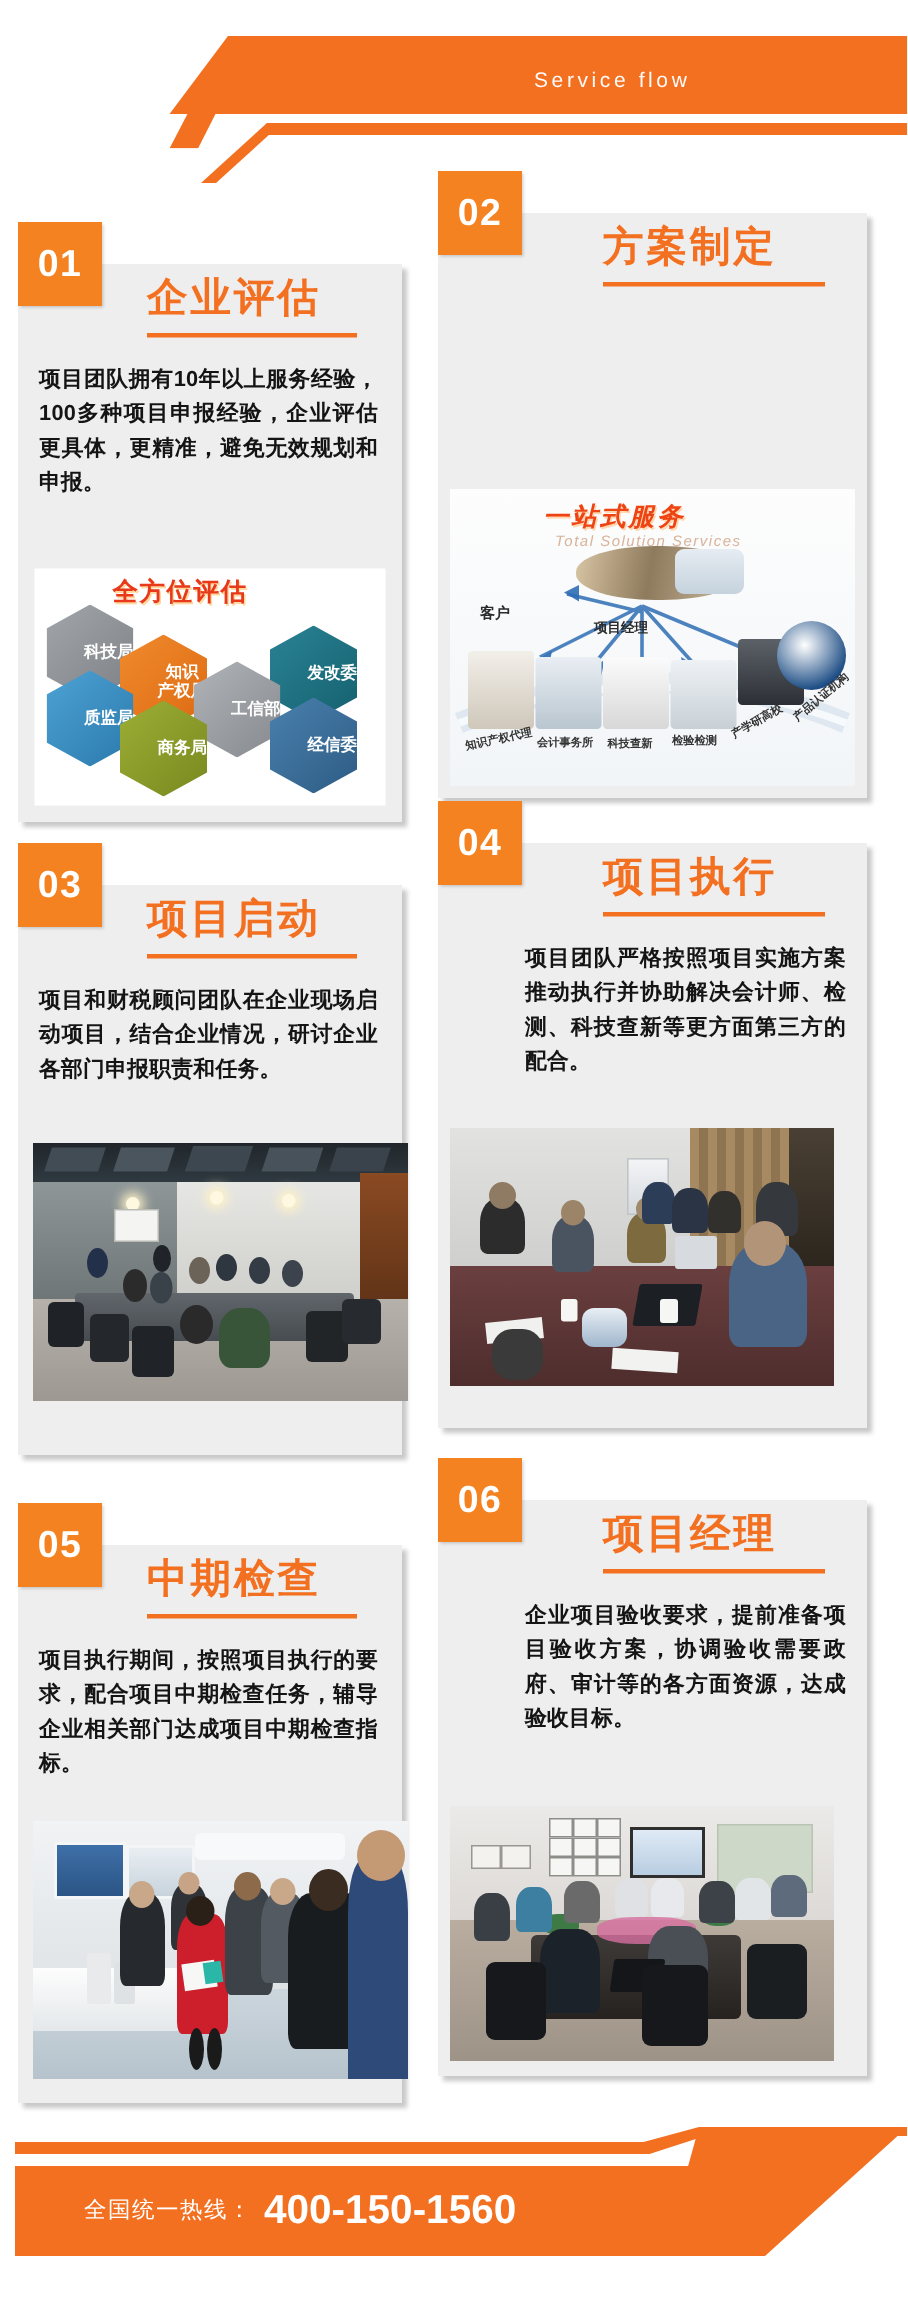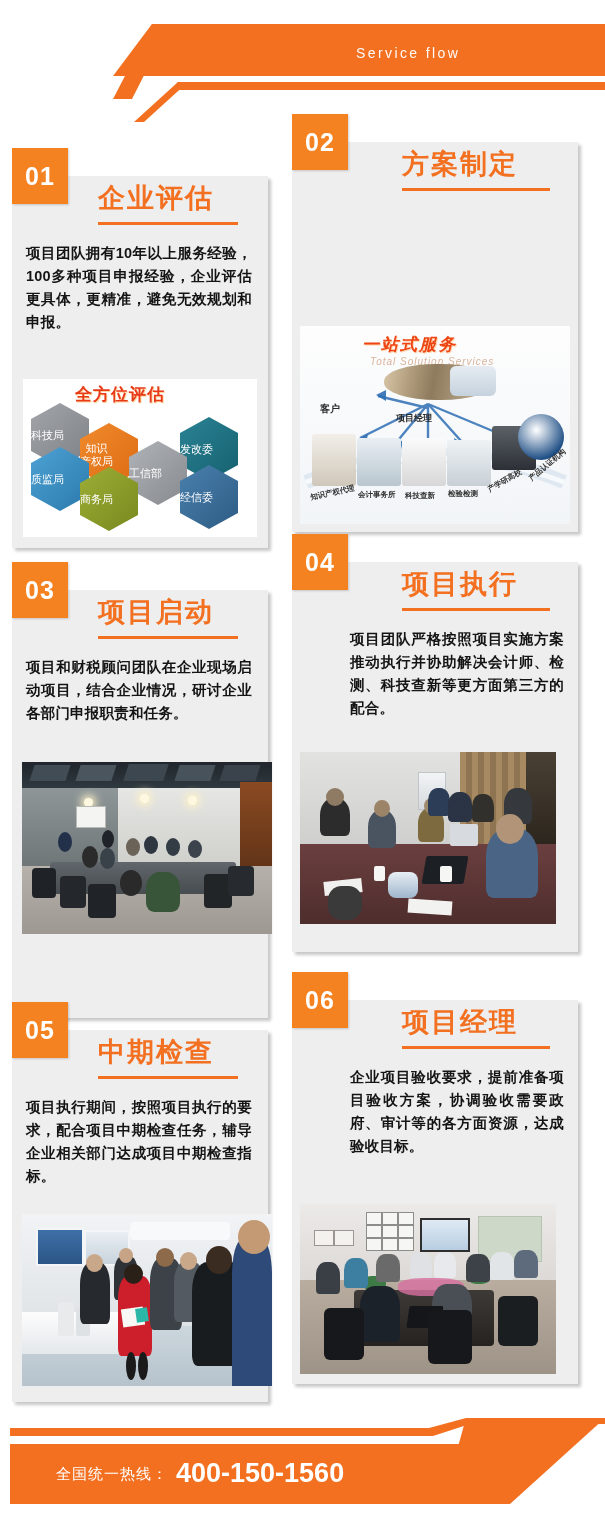--- a/index.html
+++ b/index.html
@@ -67,22 +67,22 @@
   
   .hexwrap{position:absolute;background:#ffffff;overflow:hidden;}
   .hexwrap .hxtitle{
     position:absolute;left:52px;top:4px;font-size:17px;font-weight:bold;
     color:#e8391a;letter-spacing:1px;white-space:nowrap;
     text-shadow:1px 1px 0 #ffd9a0;
   }
   .hex{
     position:absolute;width:58px;height:64px;
     clip-path:polygon(50% 0,100% 25%,100% 75%,50% 100%,0 75%,0 25%);
-    display:flex;align-items:center;justify-content:flex-start;
-    color:#fff;font-size:11px;font-weight:normal;line-height:13px;text-align:center;
+    display:flex;align-items:center;justify-content:flex-end;
+    color:#fff;font-size:11px;font-weight:bold;line-height:13px;text-align:center;
   }
 
   
   .scene{position:absolute;inset:0;}
   .blob{position:absolute;border-radius:50%;}
   .rect{position:absolute;}
 
   
   .footer{position:absolute;left:0;top:1418px;width:605px;height:120px;}
   .ft-line{
@@ -199,21 +199,21 @@
         <div style="position:absolute;left:10px;top:162px;font-size:7.5px;color:#333;font-weight:bold;transform:rotate(-12deg);">知识产权代理</div>
         <div style="position:absolute;left:58px;top:164px;font-size:7.5px;color:#333;font-weight:bold;">会计事务所</div>
         <div style="position:absolute;left:105px;top:165px;font-size:7.5px;color:#333;font-weight:bold;">科技查新</div>
         <div style="position:absolute;left:148px;top:163px;font-size:7.5px;color:#333;font-weight:bold;">检验检测</div>
         <div style="position:absolute;left:186px;top:150px;font-size:7.5px;color:#333;font-weight:bold;transform:rotate(-30deg);">产学研高校</div>
         <div style="position:absolute;left:225px;top:134px;font-size:7.5px;color:#333;font-weight:bold;transform:rotate(-40deg);">产品认证机构</div>
       </div>
     </div>
   </div>
 
-  <div class="card" style="left:12px;top:590px;width:256px;height:428px;">
+  <div class="card" style="left:12px;top:590px;width:256px;height:380px;">
     <div class="card-inner">
       <div class="badge" style="left:0px;top:-28px;">03</div>
       <div class="card-title" style="left:86px;top:6px;">项目启动</div>
       <div class="title-rule" style="left:86px;top:46px;width:140px;"></div>
       <div class="card-body" style="left:14px;top:66px;width:226px;">项目和财税顾问团队在企业现场启动项目，结合企业情况，研讨企业各部门申报职责和任务。</div>
       <div class="card-photo" style="left:10px;top:172px;width:250px;height:172px;">
         <div class="scene">
           <div class="rect" style="left:0;top:0;width:250px;height:26px;background:linear-gradient(#20262b,#2f3940);"></div>
           <div class="rect" style="left:10px;top:3px;width:36px;height:16px;background:#424c55;transform:skewX(-18deg);"></div>
           <div class="rect" style="left:56px;top:3px;width:36px;height:16px;background:#4b555e;transform:skewX(-18deg);"></div>

